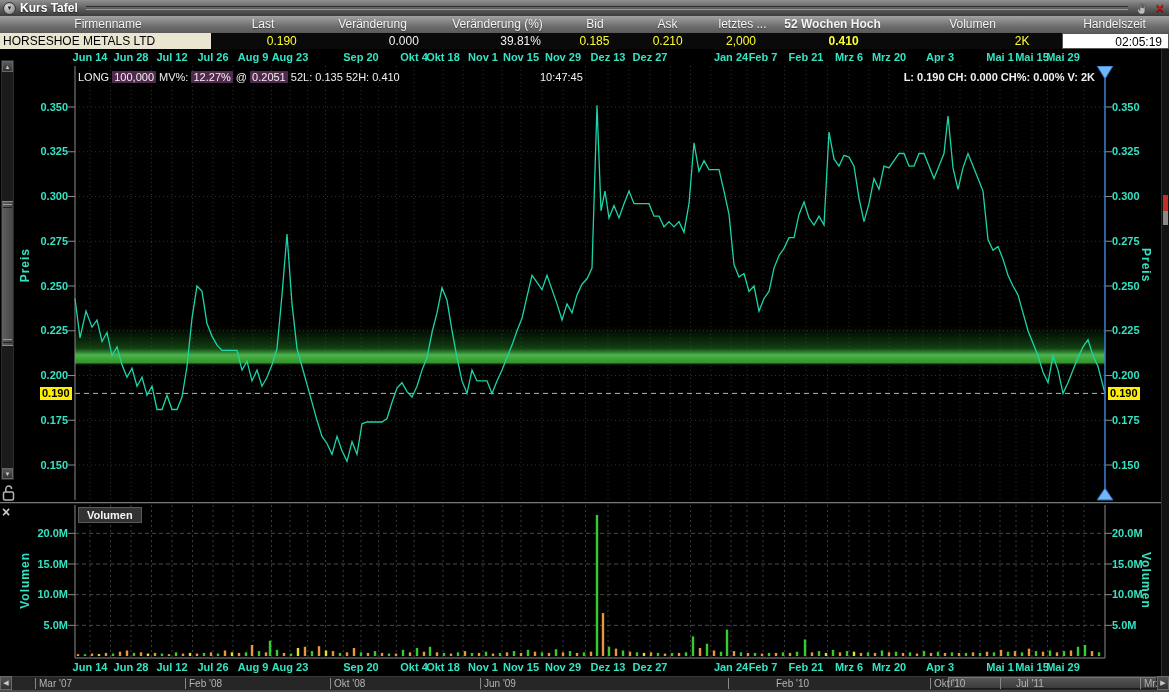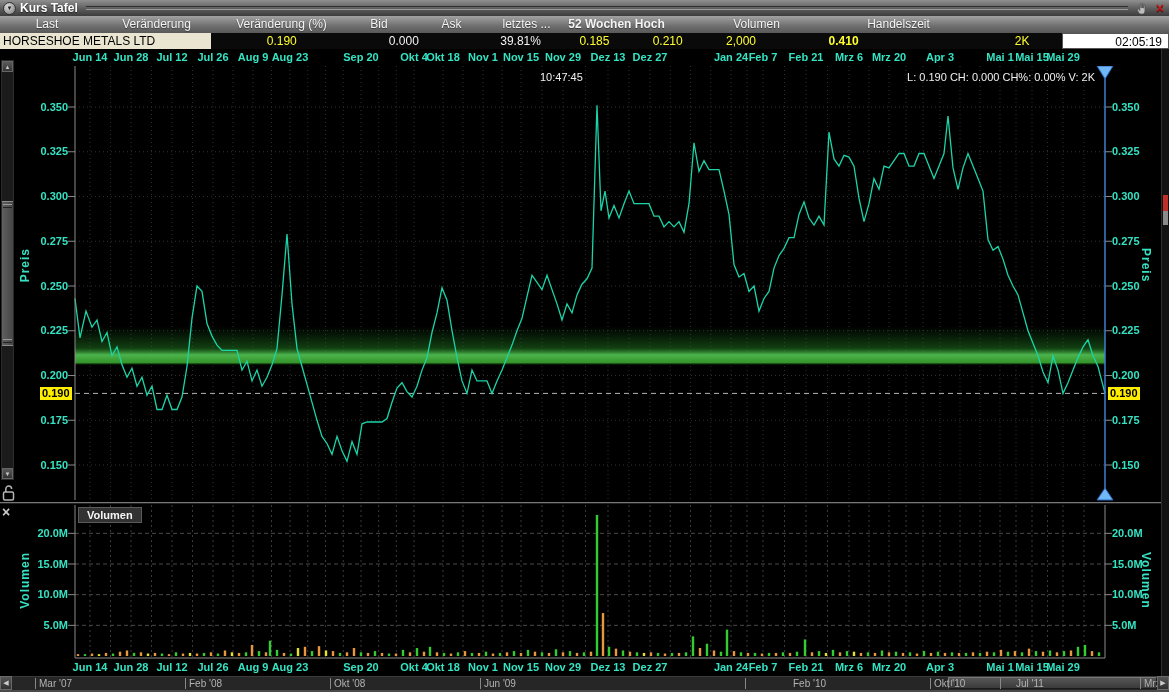--- a/index.html
+++ b/index.html
@@ -78,20 +78,21 @@
     <span class="tb-icon">▼</span>
     <span class="tb-title">Kurs Tafel</span>
     <span class="tb-rule"></span>
     <svg class="tb-hand" viewBox="0 0 14 13">
       <path d="M4,12 C2.5,10.5 1.5,9 1.5,7.5 C1.5,6.7 2.6,6.6 3,7.3 L3.8,8.5 L3.8,3.2 C3.8,2.2 5.1,2.2 5.1,3.2 L5.1,6 L5.1,2.2 C5.1,1.2 6.4,1.2 6.4,2.2 L6.4,6 L6.4,2.6 C6.4,1.6 7.7,1.6 7.7,2.6 L7.7,6.2 L7.7,3.6 C7.7,2.7 9,2.7 9,3.6 L9,8.2 C9,10 8.3,11.2 7.3,12 Z" fill="#bdbdbd" stroke="#4a4a4a" stroke-width="0.7"></path>
     </svg>
     <span class="tb-close">×</span>
   </div>
 
   <div class="qhead">
+    <div class="cell c0">Firmenname</div>
     <div class="cell c1">Last</div>
     <div class="cell c2">Veränderung</div>
     <div class="cell c3">Veränderung (%)</div>
     <div class="cell c4">Bid</div>
     <div class="cell c5">Ask</div>
     <div class="cell c6">letztes ...</div>
     <div class="cell c7">52 Wochen Hoch</div>
     <div class="cell c8">Volumen</div>
     <div class="cell c9">Handelszeit</div>
   </div>
@@ -469,22 +470,34 @@
       <span style="left: 763px; top: 2px;">Feb 7</span>
       <span style="left: 806px; top: 2px;">Feb 21</span>
       <span style="left: 849px; top: 2px;">Mrz 6</span>
       <span style="left: 889px; top: 2px;">Mrz 20</span>
       <span style="left: 940px; top: 2px;">Apr 3</span>
       <span style="left: 1000px; top: 2px;">Mai 1</span>
       <span style="left: 1032px; top: 2px;">Mai 15</span>
       <span style="left: 1063px; top: 2px;">Mai 29</span>
     </div>
 
+  <div class="infoline" style="left:78px;">
+    <span>LONG</span>
+    <span class="hl">100,000</span>
+    <span>MV%:</span>
+    <span class="hl">12.27%</span>
+    <span>@</span>
+    <span class="hl">0.2051</span>
+    <span>52L:</span>
+    <span>0.135</span>
+    <span>52H:</span>
+    <span>0.410</span>
+  </div>
   <div class="infoline" style="left:540px;">10:47:45</div>
-  <div class="infoline" style="left:845px;width:250px;text-align:right;">L: 0.190 CH: 0.000 CH%: 0.00% V: 2K</div>
+  <div class="infoline" style="left:845px;width:250px;text-align:right;font-weight:bold;">L: 0.190 CH: 0.000 CH%: 0.00% V: 2K</div>
 
   <div class="axis-title rot-up" style="left:18px;top:248px;">Preis</div>
   <div class="axis-title rot-down" style="left:1139px;top:248px;">Preis</div>
   <div class="axis-title rot-up" style="left:18px;top:552px;">Volumen</div>
   <div class="axis-title rot-down" style="left:1139px;top:552px;">Volumen</div>
 
   <div id="price-labels">
       <div class="ylab left" style="left: 28px; top: 458.5px;">0.150</div>
       <div class="ylab right" style="left: 1112px; top: 458.5px;">0.150</div>
       <div class="ylab left" style="left: 28px; top: 413.75px;">0.175</div>
@@ -533,21 +546,21 @@
 
   <div class="hsb"></div>
   <div class="hsb-thumb" style="left:948px;width:209px;">
       <span class="ridge"></span>
     </div>
   <div id="hsb-labels">
       <div class="hsb-label" style="left: 35px;">Mar '07</div>
       <div class="hsb-label" style="left: 185px;">Feb '08</div>
       <div class="hsb-label" style="left: 330px;">Okt '08</div>
       <div class="hsb-label" style="left: 480px;">Jun '09</div>
-      <div class="hsb-label" style="left: 745px; padding-left: 47px;">Feb '10</div>
+      <div class="hsb-label" style="left: 728px; padding-left: 47px;">Feb '10</div>
       <div class="hsb-label" style="left: 930px;">Okt '10</div>
       <div class="hsb-label" style="left: 1000px; padding-left: 15px;">Jul '11</div>
       <div class="hsb-label" style="left: 1140px;">Mrz '12</div>
     </div>
   <div class="hsb-btn" style="left:0;">◀</div>
   <div class="hsb-btn" style="left:1157px;">▶</div>
   <div class="bottombar"></div>
 
   <div class="rstrip">
     <div class="red"></div>

